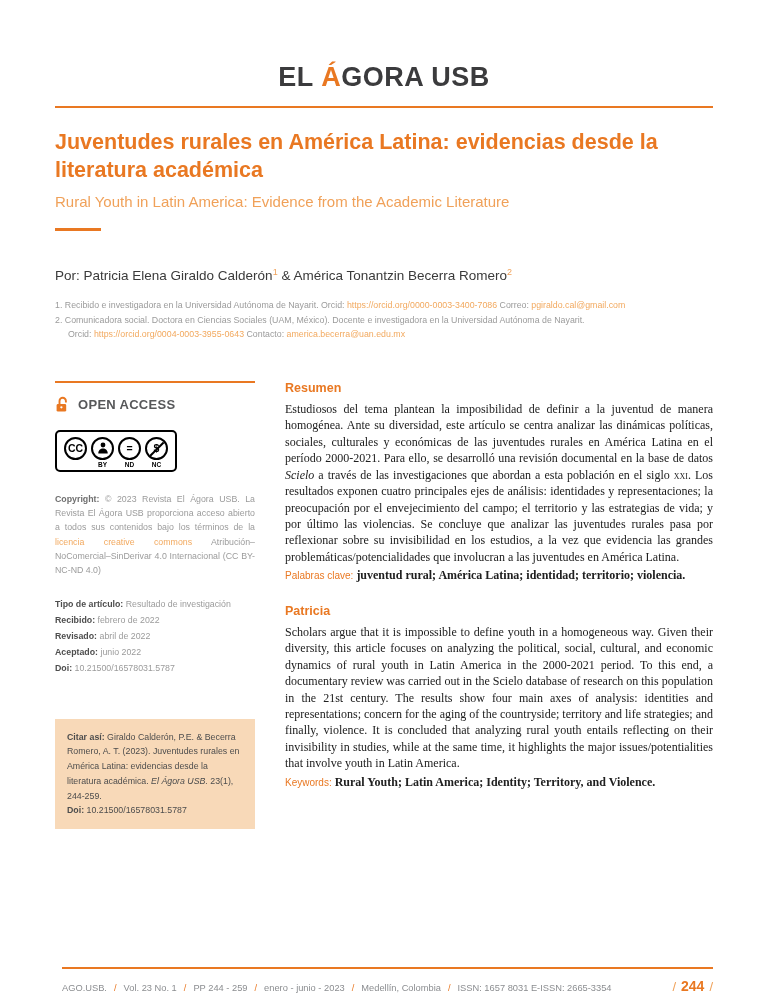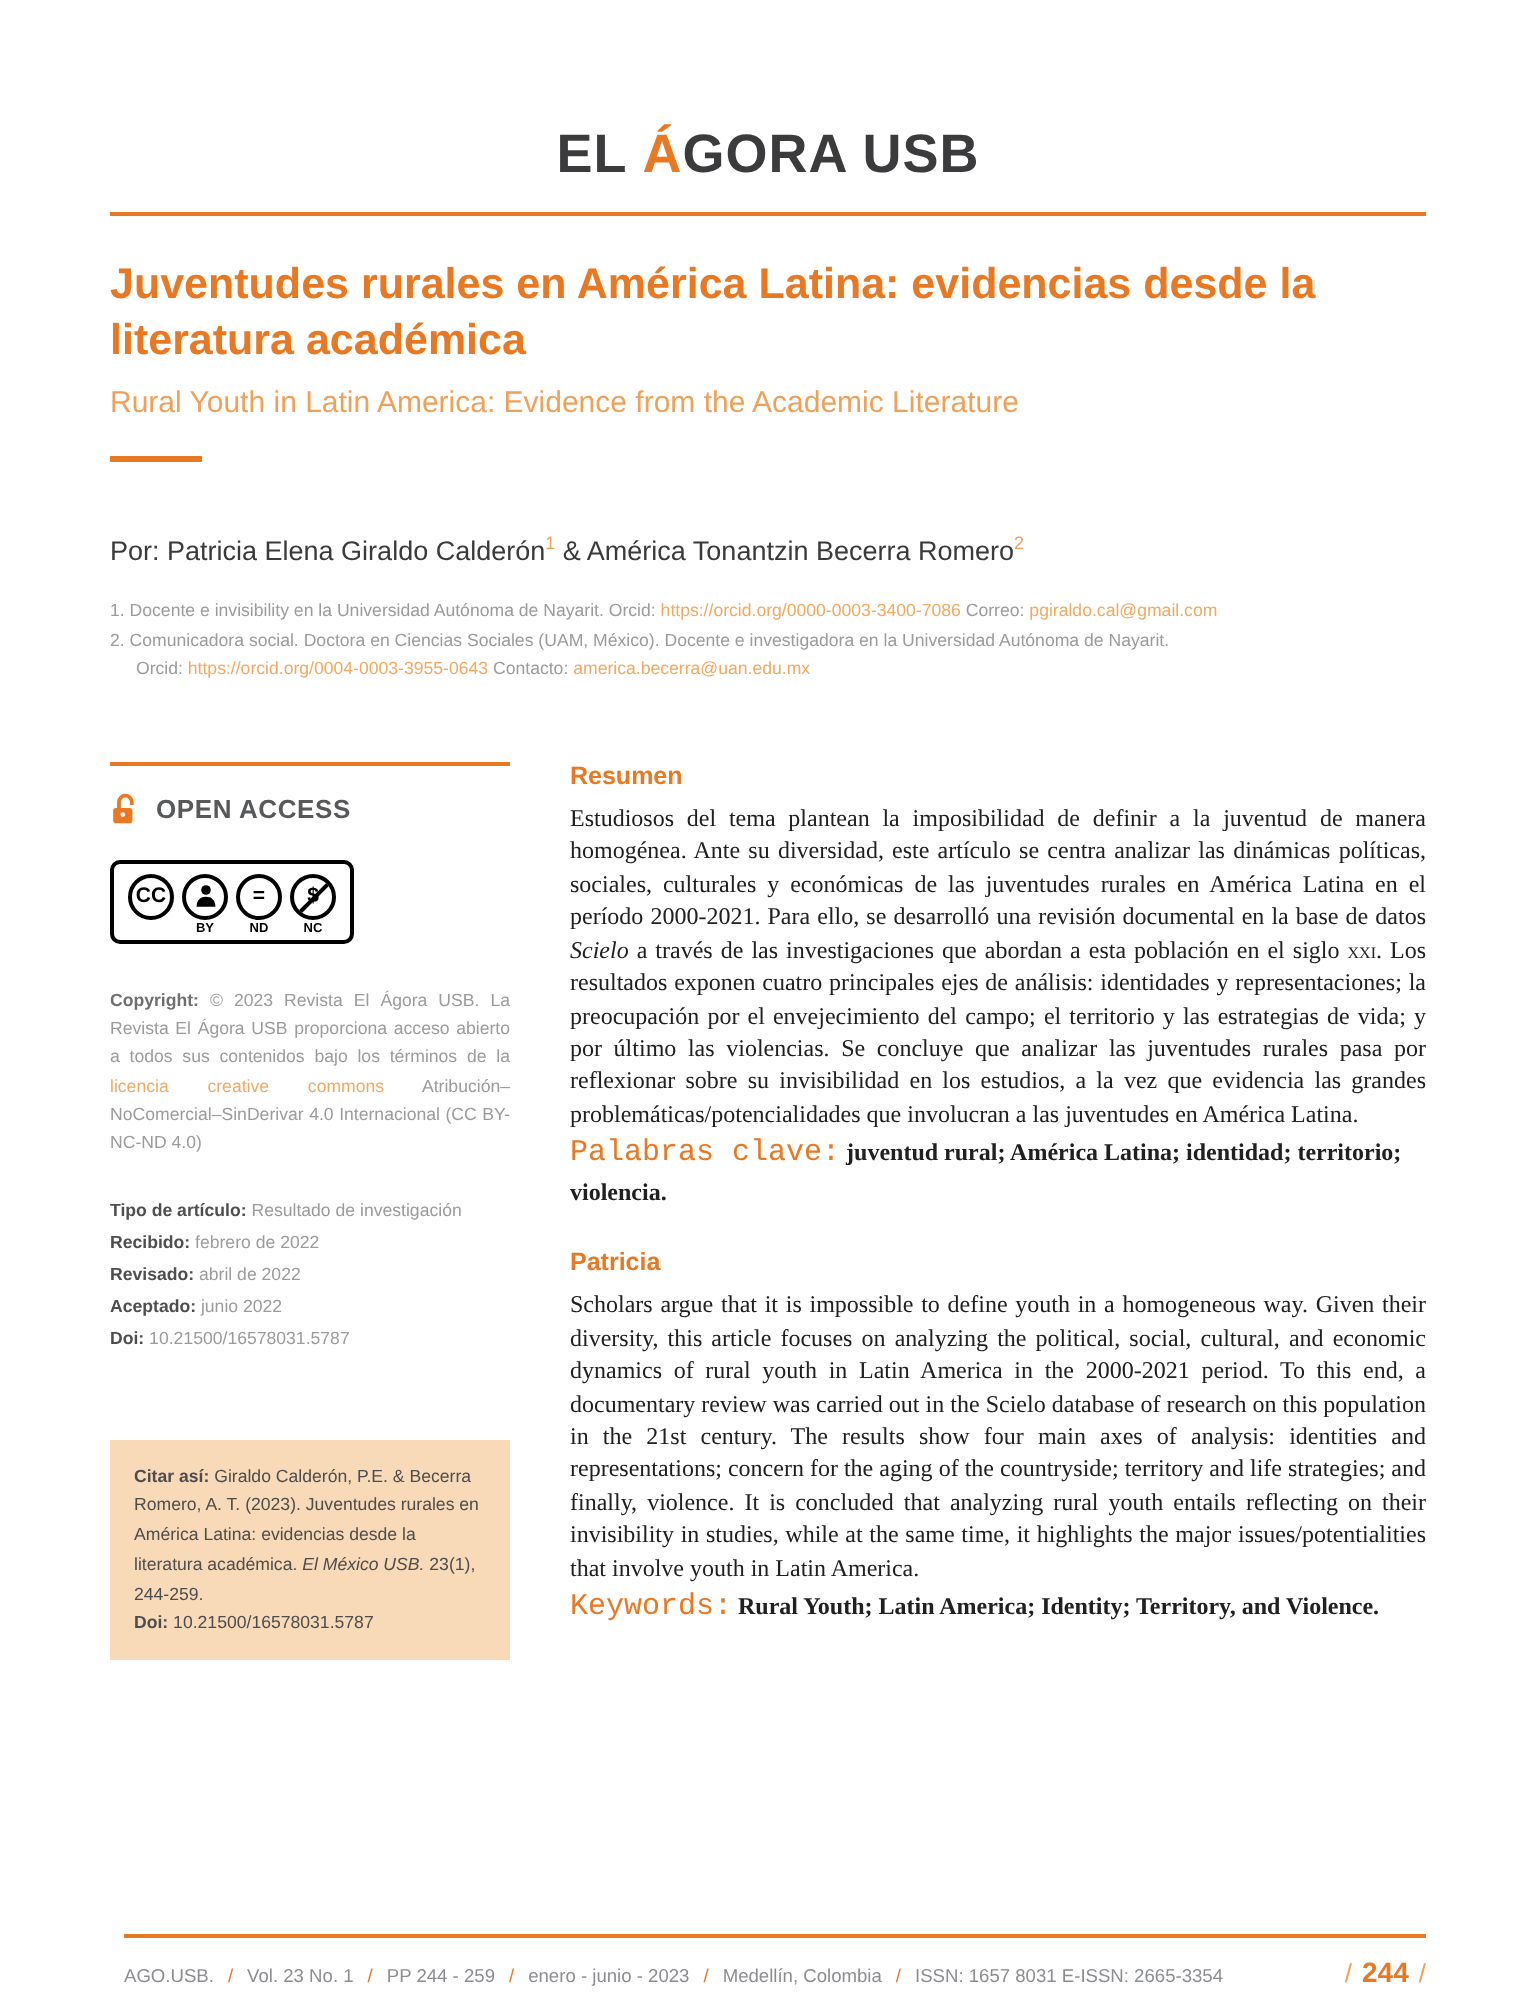--- a/index.html
+++ b/index.html
@@ -53,21 +53,21 @@
   .cite-box{margin-top:42px;background:#F8D9B8;padding:11px 12px;font-size:8.8px;line-height:1.68;color:#4D4D4D;}
   .cite-box .label{font-weight:bold;}
   .cite-box .it{font-style:italic;}
 
   
   .sec-heading{color:#E97822;font-size:12.5px;font-weight:bold;margin:0 0 6px;}
   .abstract-text{font-family:"Liberation Serif",serif;font-size:12px;line-height:1.37;color:#202020;text-align:justify;margin:0;}
   .abstract-text .it{font-style:italic;}
   .abstract-text .sc{font-variant:small-caps;}
   .kw-line{font-family:"Liberation Serif",serif;font-size:12px;line-height:1.37;margin:2px 0 0;text-align:left;}
-  .kw-label{color:#E97822;font-family:Liberation Mono, monospace;font-size:15px;}
+  .kw-label{color:#E97822;font-family:Liberation Sans, sans-serif;font-size:10px;}
   .kw-text{font-weight:bold;color:#202020;}
   .block-abstract{margin-top:20px;}
 
   
   .footer{position:absolute;left:62px;right:55px;top:931px;}
   .footer-rule{height:1.5px;background:#E97822;}
   .footer-row{display:flex;justify-content:space-between;align-items:baseline;margin-top:9px;}
   .footer-meta{font-size:9.3px;color:#8B8D90;display:flex;align-items:baseline;gap:7px;white-space:nowrap;}
   .footer-meta .sep{color:#E97822;}
   .folio{display:flex;align-items:baseline;gap:5px;}
@@ -82,21 +82,21 @@
   <div class="logo"><span>EL </span><span class="accent">Á</span><span>GORA USB</span></div>
   <div class="top-rule"></div>
 
   <h1 class="title">Juventudes rurales en América Latina: evidencias desde la literatura académica</h1>
   <h2 class="subtitle">Rural Youth in Latin America: Evidence from the Academic Literature</h2>
   <div class="dash"></div>
 
   <p class="byline"><span>Por: </span><span>Patricia Elena Giraldo Calderón</span><span class="ref">1</span><span> &amp; </span><span>América Tonantzin Becerra Romero</span><span class="ref">2</span></p>
 
   <div class="footnotes">
-    <p class="footnote"><span>1.</span><span> Docente e invisibility en la Universidad Autónoma de Nayarit. Orcid: </span><a class="link" href="#">https://orcid.org/0000-0003-3400-7086</a><span> Correo: </span><a class="link" href="#">pgiraldo.cal@gmail.com</a></p>
+    <p class="footnote"><span>1.</span><span> Recibido e investigadora en la Universidad Autónoma de Nayarit. Orcid: </span><a class="link" href="#">https://orcid.org/0000-0003-3400-7086</a><span> Correo: </span><a class="link" href="#">pgiraldo.cal@gmail.com</a></p>
     <p class="footnote"><span>2.</span><span> Comunicadora social. Doctora en Ciencias Sociales (UAM, México). Docente e investigadora en la Universidad Autónoma de Nayarit.</span><span class="line2"><span>Orcid: </span><a class="link" href="#">https://orcid.org/0004-0003-3955-0643</a><span> Contacto: </span><a class="link" href="#">america.becerra@uan.edu.mx</a></span></p>
   </div>
 
   <div class="columns">
 
     <aside class="left-col">
       <div class="left-rule"></div>
 
       <div class="open-access">
         <svg width="16" height="17" viewBox="0 0 16 17">
@@ -137,21 +137,21 @@
 
       <div class="meta">
         <div><span class="label">Tipo de artículo:</span><span> Resultado de investigación</span></div>
         <div><span class="label">Recibido:</span><span> febrero de 2022</span></div>
         <div><span class="label">Revisado:</span><span> abril de 2022</span></div>
         <div><span class="label">Aceptado:</span><span> junio 2022</span></div>
         <div><span class="label">Doi:</span><span> 10.21500/16578031.5787</span></div>
       </div>
 
       <div class="cite-box">
-        <div><span class="label">Citar así:</span><span> Giraldo Calderón, P.E. &amp; Becerra Romero, A. T. (2023). Juventudes rurales en América Latina: evidencias desde la literatura académica. </span><span class="it">El México USB.</span><span> 23(1), 244-259.</span></div>
+        <div><span class="label">Citar así:</span><span> Giraldo Calderón, P.E. &amp; Becerra Romero, A. T. (2023). Juventudes rurales en América Latina: evidencias desde la literatura académica. </span><span class="it">El Ágora USB.</span><span> 23(1), 244-259.</span></div>
         <div><span class="label">Doi:</span><span> 10.21500/16578031.5787</span></div>
       </div>
     </aside>
 
     <section class="right-col">
       <h3 class="sec-heading">Resumen</h3>
       <p class="abstract-text"><span>Estudiosos del tema plantean la imposibilidad de definir a la juventud de manera homogénea. Ante su diversidad, este artículo se centra analizar las dinámicas políticas, sociales, culturales y económicas de las juventudes rurales en América Latina en el período 2000-2021. Para ello, se desarrolló una revisión documental en la base de datos </span><span class="it">Scielo</span><span> a través de las investigaciones que abordan a esta población en el siglo </span><span class="sc">xxi</span><span>. Los resultados exponen cuatro principales ejes de análisis: identidades y representaciones; la preocupación por el envejecimiento del campo; el territorio y las estrategias de vida; y por último las violencias. Se concluye que analizar las juventudes rurales pasa por reflexionar sobre su invisibilidad en los estudios, a la vez que evidencia las grandes problemáticas/potencialidades que involucran a las juventudes en América Latina.</span></p>
       <p class="kw-line"><span class="kw-label">Palabras clave:</span><span class="kw-text"> juventud rural; América Latina; identidad; territorio; violencia.</span></p>
 
       <div class="block-abstract">

